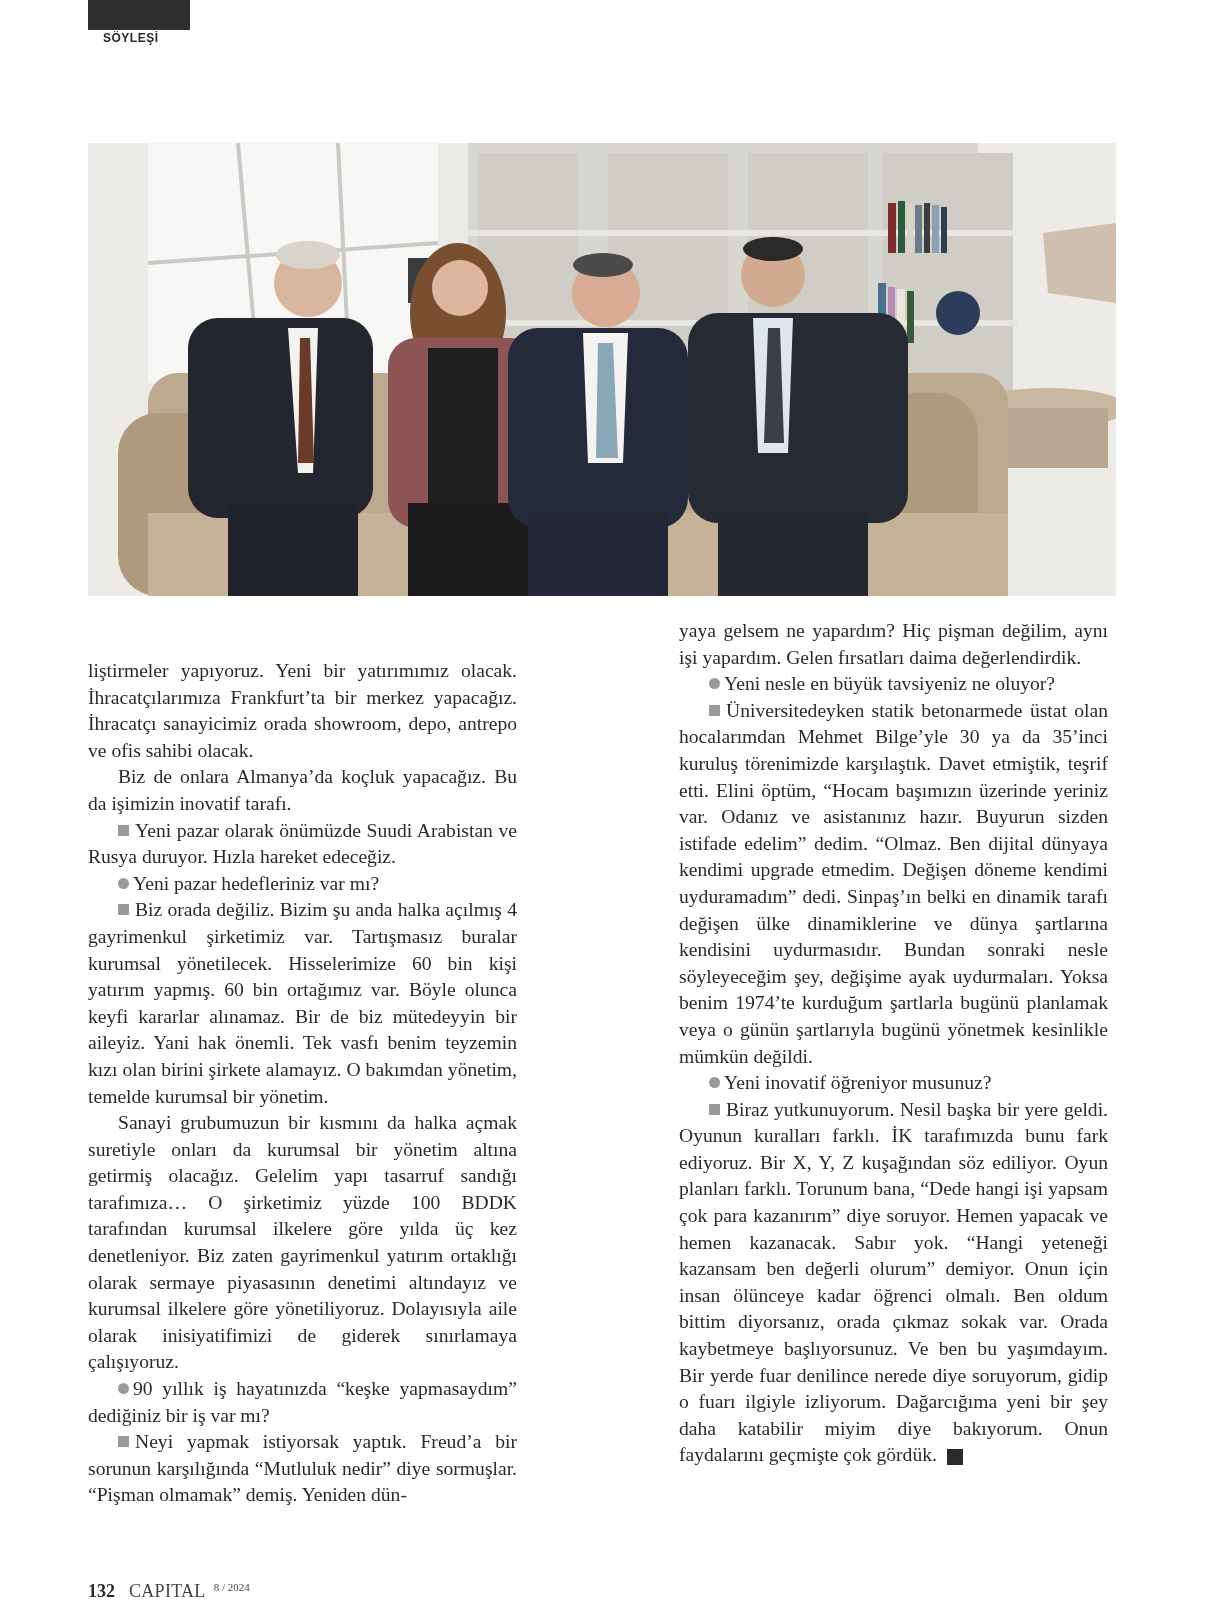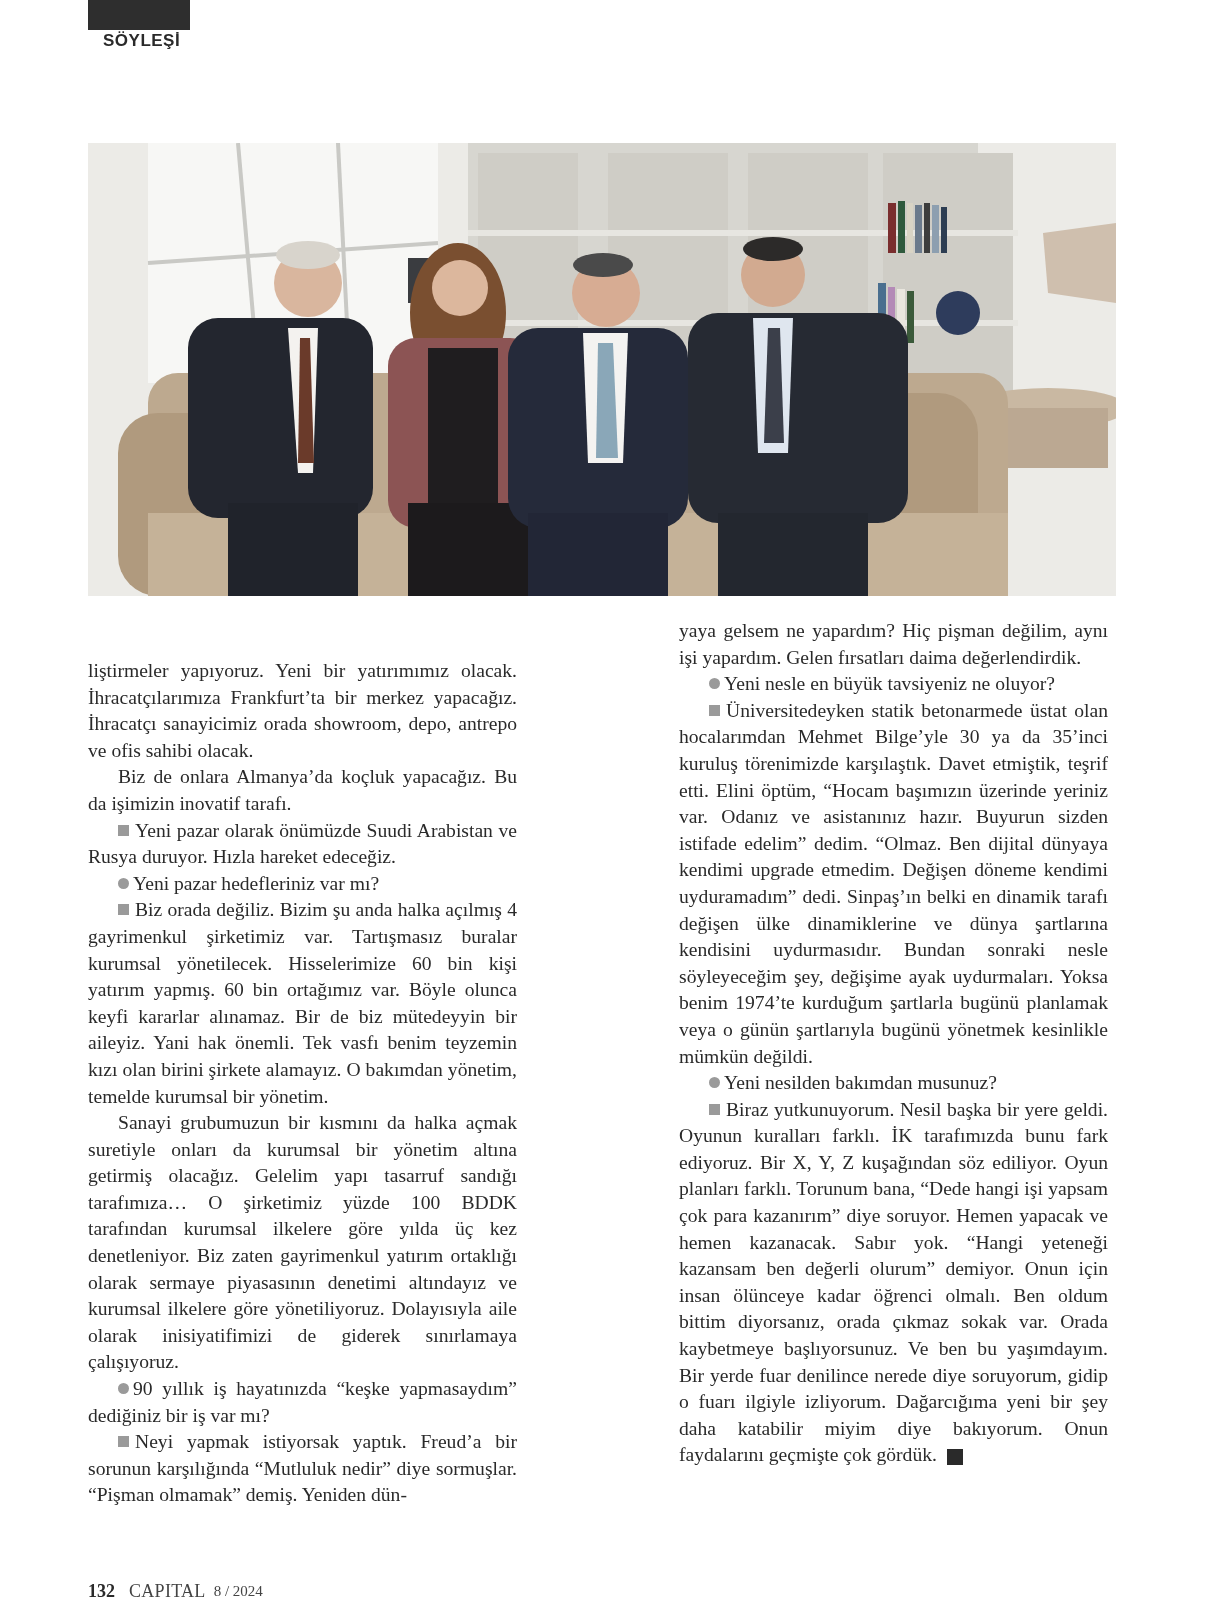--- a/index.html
+++ b/index.html
@@ -1,32 +1,32 @@
 <!DOCTYPE html>
 <html><head>
   <meta charset="utf-8">
   <style>
     html, body { margin: 0; padding: 0; background: #ffffff; }
     body { width: 1210px; height: 1624px; position: relative; overflow: hidden; font-family: "Liberation Serif", serif; color: #2a2a2a; }
     .header-bar { position: absolute; left: 88px; top: 0; width: 102px; height: 30px; background: #2e2e2e; }
-    .section-label { position: absolute; left: 103px; top: 31px; font-family: "Liberation Sans", sans-serif; font-weight: bold; font-size: 17px; letter-spacing: 0.5px; color: #2a2a2a; }
+    .section-label { position: absolute; left: 103px; top: 31px; font-family: "Liberation Sans", sans-serif; font-weight: bold; font-size: 12px; letter-spacing: 0.5px; color: #2a2a2a; }
     .photo { position: absolute; left: 88px; top: 143px; width: 1028px; height: 453px; overflow: hidden; background: #e9e6e1; }
     .photo svg { display: block; width: 100%; height: 100%; }
     .col { position: absolute; top: 618px; font-size: 19.6px; line-height: 26.6px; text-align: justify; hyphens: manual; }
     .col.left { left: 88px; width: 429px; margin-top: 40px; }
     .col.right { left: 679px; width: 429px; }
     .col p { margin: 0; }
     .col p.indent { text-indent: 30px; }
     .q-bullet { display: inline-block; width: 11px; height: 11px; border-radius: 50%; background: #9a9a9a; margin-right: 4px; vertical-align: 1px; text-indent: 0; }
     .a-bullet { display: inline-block; width: 11px; height: 11px; background: #9a9a9a; margin-right: 6px; vertical-align: 1px; }
     .end-mark { display: inline-block; width: 16px; height: 16px; background: #2a2a2a; color: #fff; font-family: "Liberation Sans", sans-serif; font-weight: bold; font-size: 14px; line-height: 16px; text-align: center; margin-left: 10px; vertical-align: -1px; }
-    .footer { position: absolute; left: 88px; top: 1581px; display: flex; align-items: center; gap: 14px; }
+    .footer { position: absolute; left: 88px; top: 1581px; display: flex; align-items: flex-start; gap: 14px; }
     .page-num { font-family: "Liberation Serif", serif; font-weight: bold; font-size: 18px; color: #2a2a2a; }
     .mag-name { font-family: "Liberation Serif", serif; font-size: 18px; letter-spacing: 0.3px; color: #444; }
-    .issue { font-family: "Liberation Serif", serif; font-size: 15px; color: #444; margin-left: -6px; }
+    .issue { font-family: "Liberation Serif", serif; font-size: 11px; color: #444; margin-left: -6px; }
   </style>
 </head>
 <body>
 
 <div class="header-bar"></div>
 <div class="section-label">SÖYLEŞİ</div>
 
 <div class="photo">
   <svg viewBox="0 0 1028 453" preserveAspectRatio="none">
 
@@ -117,21 +117,21 @@
     <p class="indent"><span class="q-bullet"></span><span>Yeni pazar hedefleriniz var mı?</span></p>
     <p class="indent"><span class="a-bullet"></span><span>Biz orada değiliz. Bizim şu anda halka açılmış 4 gayrimenkul şirketimiz var. Tartışmasız buralar kurumsal yönetilecek. Hisselerimize 60 bin kişi yatırım yapmış. 60 bin ortağımız var. Böyle olunca keyfi kararlar alınamaz. Bir de biz mütedeyyin bir aileyiz. Yani hak önemli. Tek vasfı benim teyzemin kızı olan birini şirkete alamayız. O bakımdan yönetim, temelde kurumsal bir yönetim.</span></p>
     <p class="indent"><span>Sanayi grubumuzun bir kısmını da halka açmak suretiyle onları da kurumsal bir yönetim altına getirmiş olacağız. Gelelim yapı tasarruf sandığı tarafımıza… O şirketimiz yüzde 100 BDDK tarafından kurumsal ilkelere göre yılda üç kez denetleniyor. Biz zaten gayrimenkul yatırım ortaklığı olarak sermaye piyasasının denetimi altındayız ve kurumsal ilkelere göre yönetiliyoruz. Dolayısıyla aile olarak inisiyatifimizi de giderek sınırlamaya çalışıyoruz.</span></p>
     <p class="indent"><span class="q-bullet"></span><span>90 yıllık iş hayatınızda “keşke yapmasaydım” dediğiniz bir iş var mı?</span></p>
     <p class="indent"><span class="a-bullet"></span><span>Neyi yapmak istiyorsak yaptık. Freud’a bir sorunun karşılığında “Mutluluk nedir” diye sormuşlar. “Pişman olmamak” demiş. Yeniden dün-</span></p>
   </div>
 <div class="col right" id="right-col">
     <p class=""><span>yaya gelsem ne yapardım? Hiç pişman değilim, aynı işi yapardım. Gelen fırsatları daima değerlendirdik.</span></p>
     <p class="indent"><span class="q-bullet"></span><span>Yeni nesle en büyük tavsiyeniz ne oluyor?</span></p>
     <p class="indent"><span class="a-bullet"></span><span>Üniversitedeyken statik betonarmede üstat olan hocalarımdan Mehmet Bilge’yle 30 ya da 35’inci kuruluş törenimizde karşılaştık. Davet etmiştik, teşrif etti. Elini öptüm, “Hocam başımızın üzerinde yeriniz var. Odanız ve asistanınız hazır. Buyurun sizden istifade edelim” dedim. “Olmaz. Ben dijital dünyaya kendimi upgrade etmedim. Değişen döneme kendimi uyduramadım” dedi. Sinpaş’ın belki en dinamik tarafı değişen ülke dinamiklerine ve dünya şartlarına kendisini uydurmasıdır. Bundan sonraki nesle söyleyeceğim şey, değişime ayak uydurmaları. Yoksa benim 1974’te kurduğum şartlarla bugünü planlamak veya o günün şartlarıyla bugünü yönetmek kesinlikle mümkün değildi.</span></p>
-    <p class="indent"><span class="q-bullet"></span><span>Yeni nesilden bakımdan musunuz?</span></p>
+    <p class="indent"><span class="q-bullet"></span><span>Yeni inovatif öğreniyor musunuz?</span></p>
     <p class="indent"><span class="a-bullet"></span><span>Biraz yutkunuyorum. Nesil başka bir yere geldi. Oyunun kuralları farklı. İK tarafımızda bunu fark ediyoruz. Bir X, Y, Z kuşağından söz ediliyor. Oyun planları farklı. Torunum bana, “Dede hangi işi yapsam çok para kazanırım” diye soruyor. Hemen yapacak ve hemen kazanacak. Sabır yok. “Hangi yeteneği kazansam ben değerli olurum” demiyor. Onun için insan ölünceye kadar öğrenci olmalı. Ben oldum bittim diyorsanız, orada çıkmaz sokak var. Orada kaybetmeye başlıyorsunuz. Ve ben bu yaşımdayım. Bir yerde fuar denilince nerede diye soruyorum, gidip o fuarı ilgiyle izliyorum. Dağarcığıma yeni bir şey daha katabilir miyim diye bakıyorum. Onun faydalarını geçmişte çok gördük.</span><span class="end-mark">C</span></p>
   </div>
 
 <div class="footer">
   <span class="page-num">132</span>
   <span class="mag-name">CAPITAL</span>
   <span class="issue">8 / 2024</span>
 </div>
 
 </body></html>

